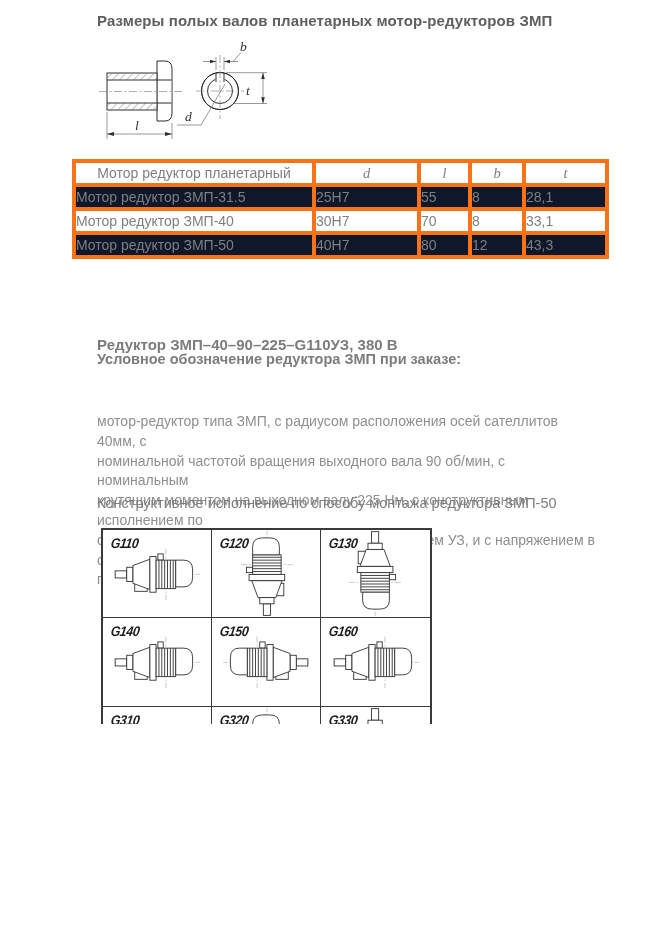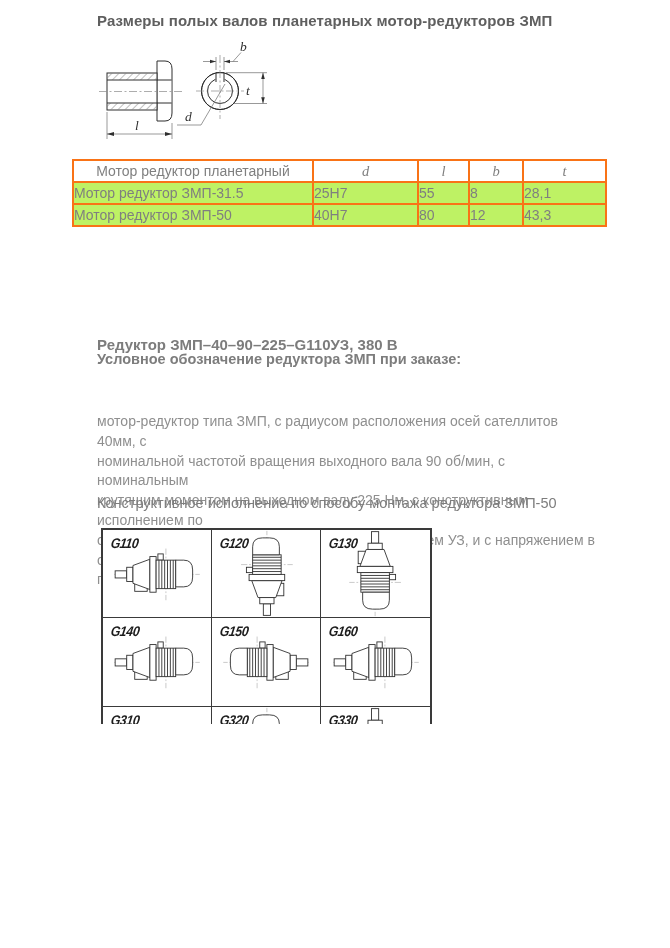--- a/index.html
+++ b/index.html
@@ -33,28 +33,28 @@
     font-size:14.5px;font-weight:normal;color:#7d7d7d;
   }
   
   .dim-table{
     position:absolute;left:72px;top:159px;width:533px;
     border-collapse:collapse;table-layout:fixed;
     font-size:14px;color:#7f7f7f;
     border:1px solid #999;
   }
   .dim-table th,.dim-table td{
-    border:2px solid #f97316;
+    border:4px solid #f97316;
     vertical-align:middle;
     padding:0;height:20px;font-weight:normal;
     overflow:hidden;white-space:nowrap;
   }
   .dim-table thead th{height:20px;background:#ffffff;}
   .dim-table .dim-letter{font-style:italic;font-family:"Liberation Serif",serif;font-size:14.5px;}
-  .dim-table tr.shade td{background:#bef264;}
+  .dim-table tr.shade td{background:#0f172a;}
   
   .shaft-drawing{position:absolute;left:95px;top:40px;}
   .ln{stroke:#2f2f2f;stroke-width:1;fill:none;}
   .fillw{fill:#ffffff;}
   .thinln{stroke:#6d6d6d;stroke-width:.7;fill:none;}
   .cline{stroke:#8a8a8a;stroke-width:.7;fill:none;stroke-dasharray:8 2.5 2 2.5;}
   .arrow{fill:#2f2f2f;stroke:none;}
   .dimtext{font-family:"Liberation Serif",serif;font-style:italic;font-size:13.5px;fill:#2f2f2f;}
   
   .mount-grid{
@@ -176,20 +176,27 @@
       </tr>
     </thead>
     <tbody>
       <tr class="shade">
         <td>Мотор редуктор ЗМП-31.5</td>
         <td>25Н7</td>
         <td>55</td>
         <td>8</td>
         <td>28,1</td>
       </tr>
+      <tr>
+        <td>Мотор редуктор ЗМП-40</td>
+        <td>30Н7</td>
+        <td>70</td>
+        <td>8</td>
+        <td>33,1</td>
+      </tr>
       <tr class="shade">
         <td>Мотор редуктор ЗМП-50</td>
         <td>40Н7</td>
         <td>80</td>
         <td>12</td>
         <td>43,3</td>
       </tr>
     </tbody>
   </table>
 

